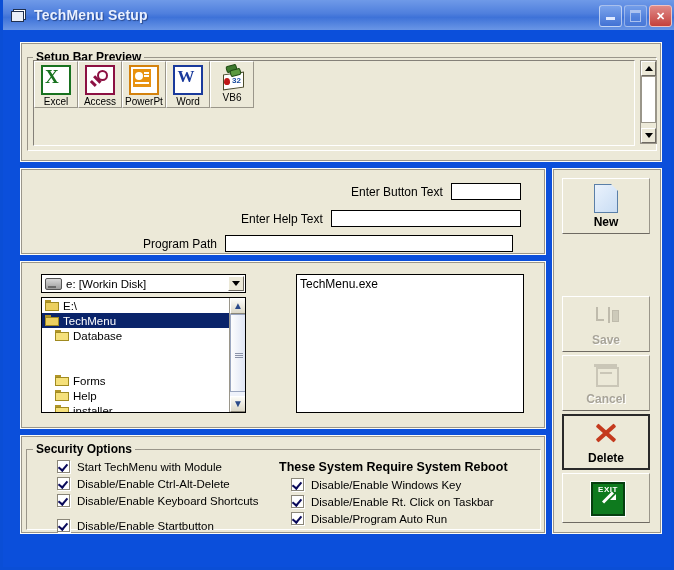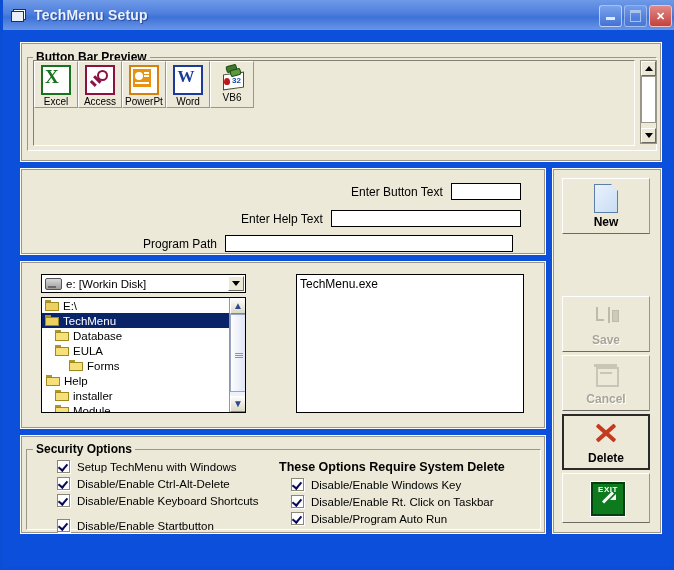--- a/index.html
+++ b/index.html
@@ -256,21 +256,21 @@
           <div class="max-box"></div>
         </div>
       <div class="tbtn close">
           <span>✕</span>
         </div>
     </div>
   </div>
 
   <div class="panel" id="preview-panel">
     <div class="grp-frame" style="left:6px;top:14px;width:628px;height:92px;"></div>
-    <div class="grp-title" style="left:12px;top:7px;">Button Bar Preview</div>
+    <div class="grp-title" style="left:12px;top:7px;">Setup Bar Preview</div>
 
     <div id="preview-inner">
       <div class="appbtns">
 
         <div class="appbtn">
           <div class="ico ico-excel">
               <div class="x">X</div>
             </div>
           <div class="lbl">Excel</div>
         </div>
@@ -368,35 +368,28 @@
             </span>
             <span>TechMenu</span>
           </div>
           <div class="dir-row" style="padding-left: 13px;">
             <span class="fold">
               <span class="tab"></span>
               <span class="body"></span>
             </span>
             <span>Database</span>
           </div>
+          <div class="dir-row" style="padding-left: 13px; margin-top: 30px;">
+            <span class="fold">
+              <span class="tab"></span>
+              <span class="body"></span>
+            </span>
+            <span>Forms</span>
+          </div>
           <div class="dir-row" style="padding-left: 13px;">
-            <span class="fold">
-              <span class="tab"></span>
-              <span class="body"></span>
-            </span>
-            <span>EULA</span>
-          </div>
-          <div class="dir-row" style="padding-left: 27px;">
-            <span class="fold">
-              <span class="tab"></span>
-              <span class="body"></span>
-            </span>
-            <span>Forms</span>
-          </div>
-          <div class="dir-row" style="padding-left: 4px;">
             <span class="fold">
               <span class="tab"></span>
               <span class="body"></span>
             </span>
             <span>Help</span>
           </div>
           <div class="dir-row" style="padding-left: 13px;">
             <span class="fold">
               <span class="tab"></span>
               <span class="body"></span>
@@ -428,26 +421,26 @@
 
     <div class="filelist">
       <div class="file-row">TechMenu.exe</div>
     </div>
   </div>
 
   <div class="panel" id="sec-panel">
     <div class="grp-frame" id="sec-frame"></div>
     <div class="grp-title" id="sec-title">Security Options</div>
 
-    <div class="sec-head" style="left:258px;top:24px;">These Options Require System Delete</div>
+    <div class="sec-head" style="left:258px;top:24px;">These System Require System Reboot</div>
 
     <div id="sec-left">
         <div class="cbrow" style="left: 36px; top: 24px;">
           <span class="cb"></span>
-          <span>Setup TechMenu with Windows</span>
+          <span>Start TechMenu with Module</span>
         </div>
         <div class="cbrow" style="left: 36px; top: 41px;">
           <span class="cb"></span>
           <span>Disable/Enable Ctrl-Alt-Delete</span>
         </div>
         <div class="cbrow" style="left: 36px; top: 58px;">
           <span class="cb"></span>
           <span>Disable/Enable Keyboard Shortcuts</span>
         </div>
         <div class="cbrow" style="left: 36px; top: 75px; margin-top: 8px;">

